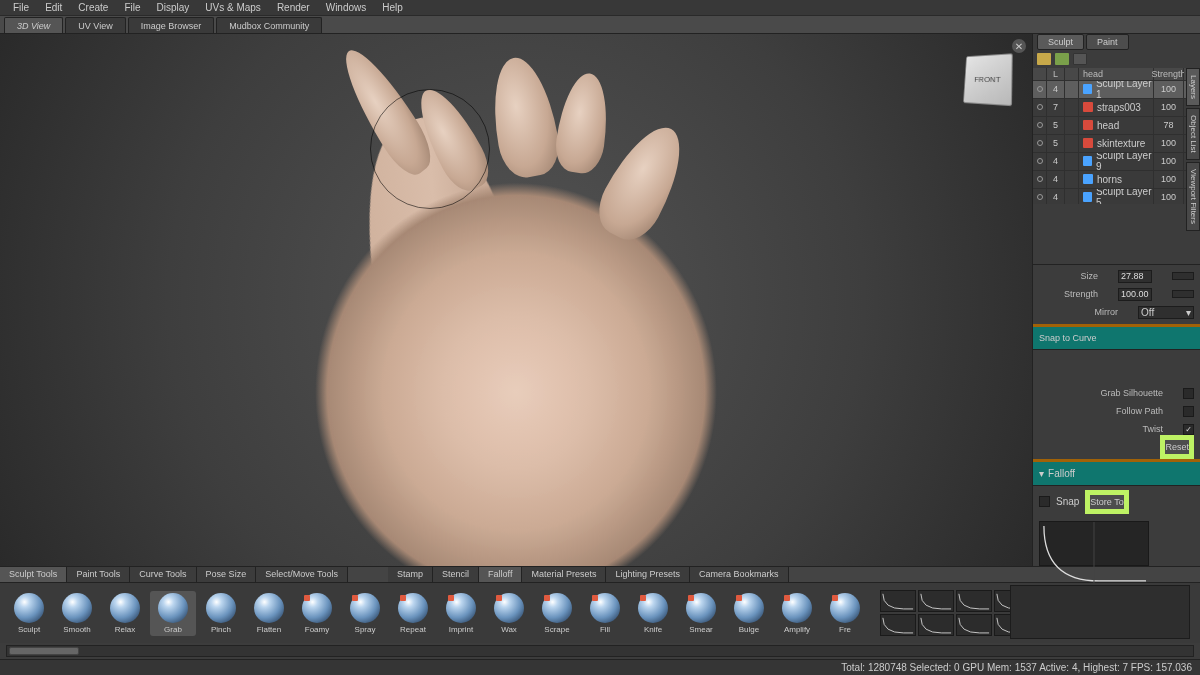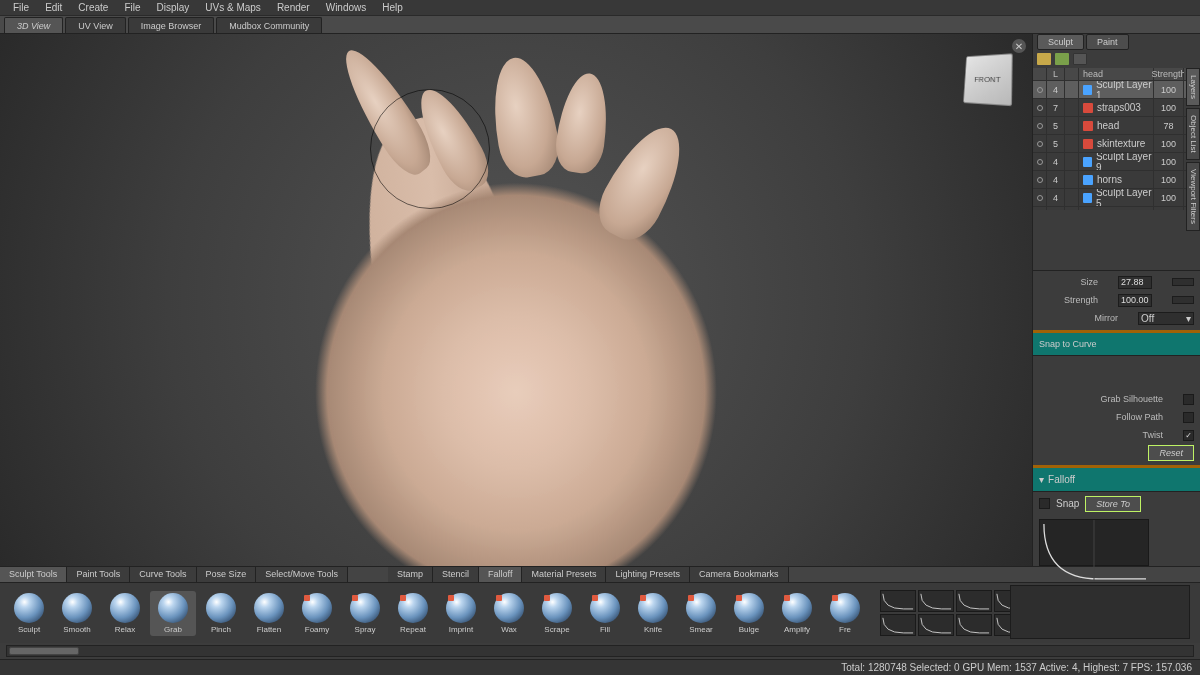--- a/index.html
+++ b/index.html
@@ -49,21 +49,21 @@
   .rp-spacer{flex:0 0 60px;}
   .props { padding:4px 6px; display:flex; flex-direction:column; gap:3px; border-top:1px solid #222;}
   .prop-row{display:flex; align-items:center; gap:20px; height:15px;}
   .prop-row label{flex:1; text-align:right; font-size:9px; color:#bbb;}
   .num-in{width:34px; height:13px; background:#2f2f2f; border:1px solid #1c1c1c; color:#ddd; font-size:9px; text-align:left; padding:0 2px;}
   .slider{width:22px; height:8px; background:#2f2f2f; border:1px solid #1c1c1c; position:relative;}
   .select-in{width:56px; height:13px; background:#2f2f2f; border:1px solid #1c1c1c; font-size:9px; padding:0 2px; display:flex; align-items:center; justify-content:space-between;}
   .section-title{background:#0f766e; padding:6px 6px; font-size:9px; border-top:3px solid #a16207; border-bottom:1px solid #222;}
   .chk{width:11px;height:11px;background:#2a2a2a;border:1px solid #1a1a1a; display:inline-flex;align-items:center;justify-content:center;}
   .chk.on::after{content:"✓"; font-size:8px; color:#ddd;}
-  .btn-sm{padding:2px 10px; background:#4d4d4d; border:1px solid #bef264; font-size:9px;font-style:italic;}
+  .btn-sm{padding:2px 0; background:#4d4d4d; border:5px solid #bef264; font-size:9px;}
   .falloff-graph{width:110px; height:64px; background:#252525; border:1px solid #191919; margin:3px 0 0 6px; position:relative;}
   .falloff-graph svg{position:absolute;inset:0;}
   .bottom-area{background:#3c3c3c; border-top:1px solid #222;}
   .tool-tabs{display:flex; height:16px; background:#444; border-bottom:1px solid #222;}
   .tool-tab{padding:2px 9px; font-size:9px; background:#3c3c3c; border-right:1px solid #222;}
   .tool-tab.active{background:#555;}
   .tool-shelf{display:flex; align-items:center; height:60px; background:#3a3a3a; padding:2px 6px; gap:2px; position:relative;}
   .tool{width:46px; display:flex; flex-direction:column; align-items:center; gap:2px; padding:2px 0; border-radius:3px;}
   .tool.active{background:#555;}
   .tool .ball{width:30px;height:30px; border-radius:50%; background:radial-gradient(circle at 35% 30%, #fff 0%, #bcd6ef 18%, #6a93bd 55%, #2d4766 88%); position:relative;}

